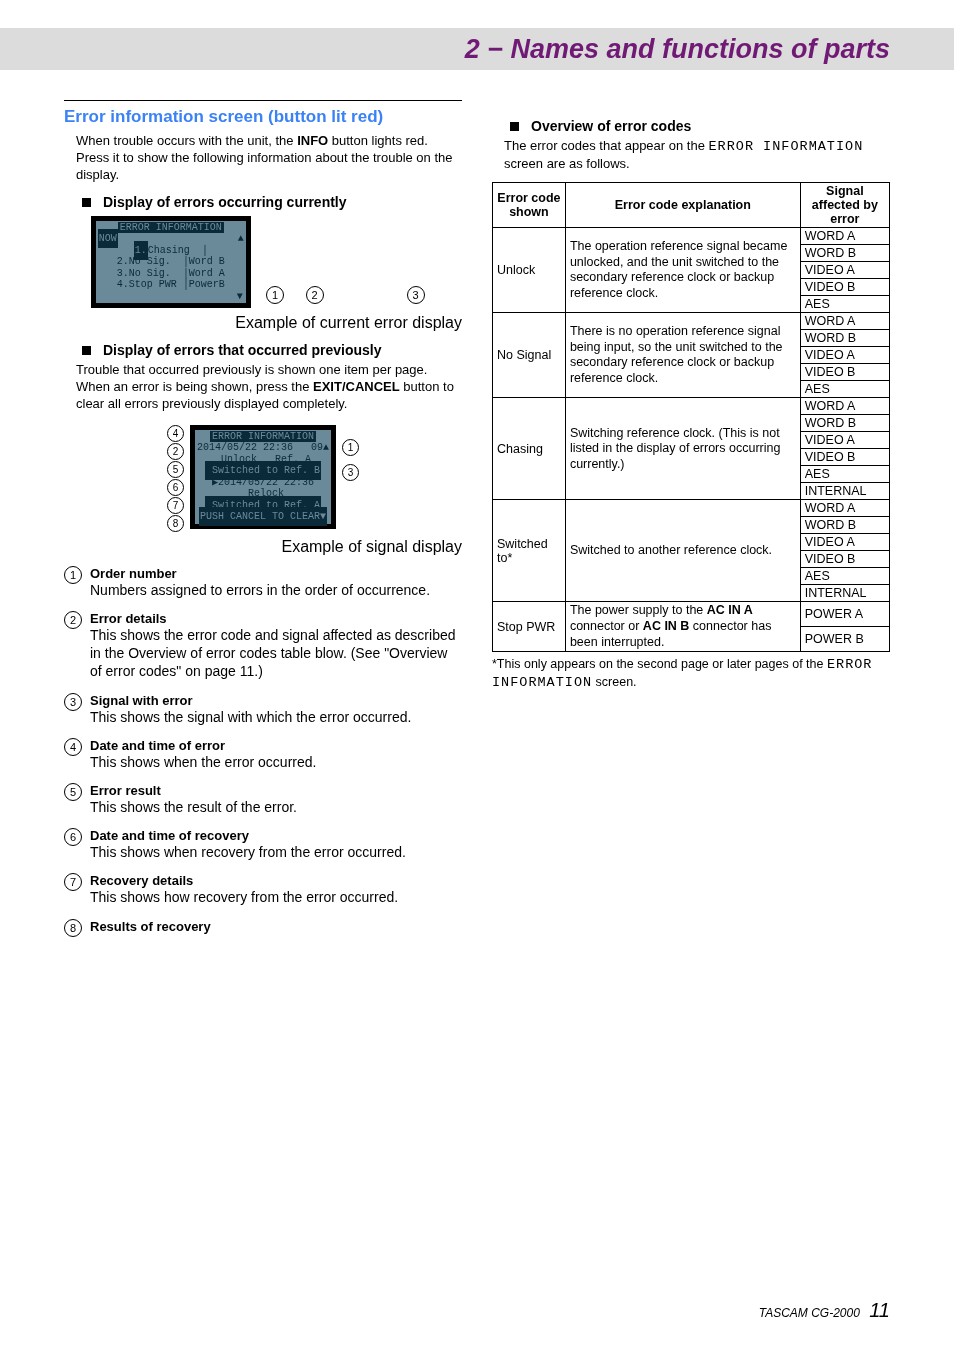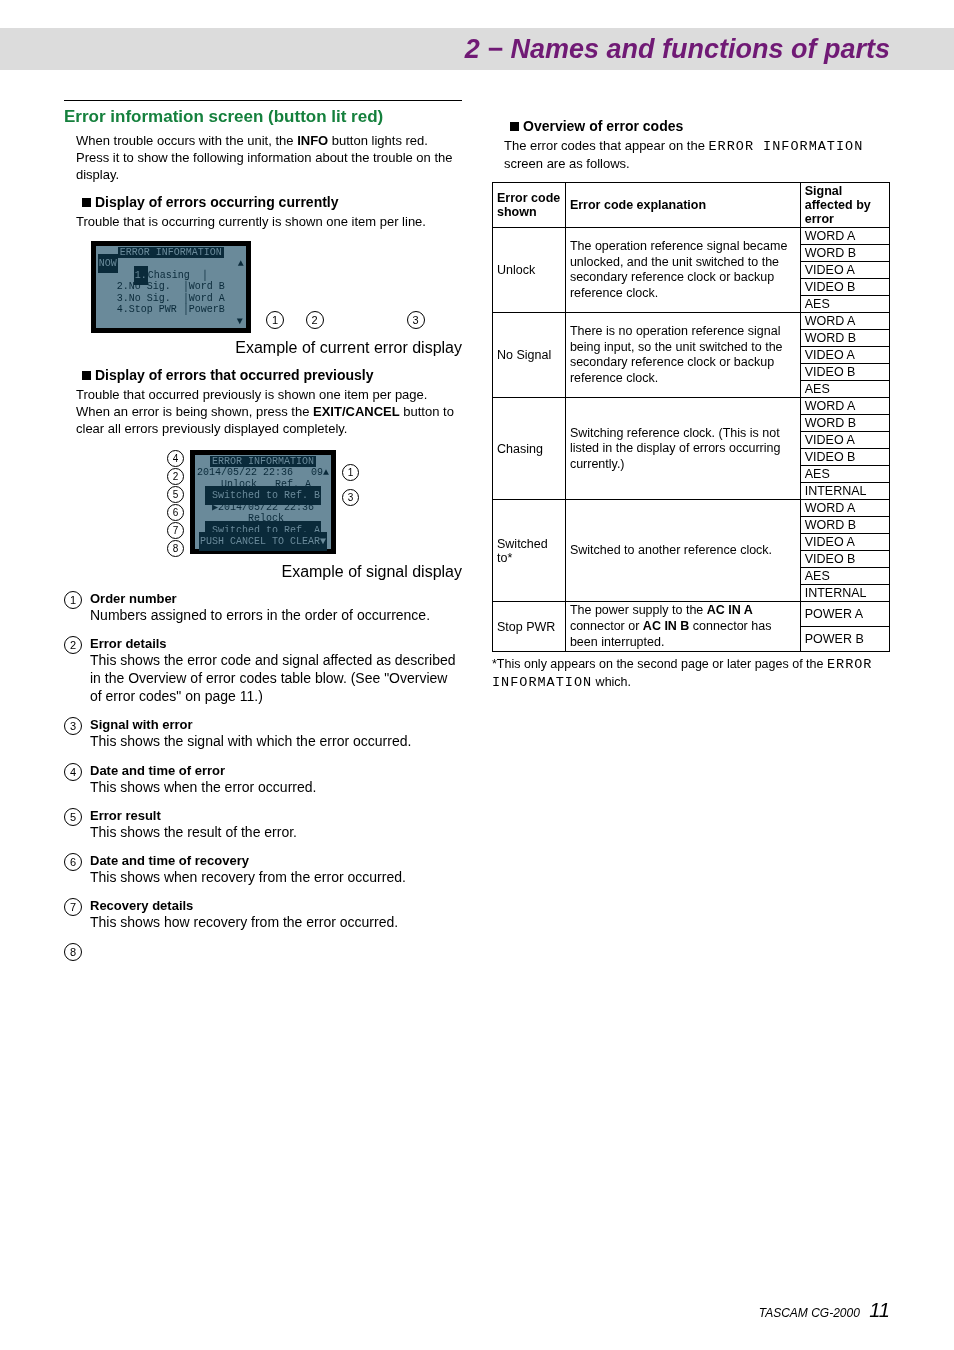--- a/index.html
+++ b/index.html
@@ -45,32 +45,32 @@
     min-width: 0;
   }
   .section-rule {
     border-top: 1px solid #000;
     height: 0;
     margin-bottom: 2px;
   }
   .section-title {
     font-size: 17px;
     font-weight: 700;
-    color: #15803d;
+    color: #3b82f6;
     margin: 6px 0 6px 0;
   }
   p.body {
     font-size: 13px;
     margin: 4px 0 10px 12px;
     line-height: 1.3;
   }
   .sqbullet-row {
     display: flex;
     align-items: baseline;
-    gap: 4px;
+    gap: 12px;
     margin: 10px 0 4px 18px;
   }
   .sqbullet {
     width: 9px;
     height: 9px;
     background: #000;
     display: inline-block;
     flex-shrink: 0;
     margin-top: 3px;
   }
@@ -123,21 +123,21 @@
     width: 100%;
     font-size: 12.5px;
   }
   table.errtab th, table.errtab td {
     border: 1px solid #000;
     padding: 1px 4px;
     vertical-align: middle;
   }
   table.errtab th {
     font-weight: 700;
-    text-align: left;
+    text-align: center;
   }
   table.errtab td.code { }
   table.errtab td.expl { font-size: 12.5px; line-height: 1.25; }
   table.errtab td.sig { white-space: nowrap; }
   .footnote {
     font-size: 12.5px;
     margin-top: 4px;
     line-height: 1.3;
   }
   .mono {
@@ -224,21 +224,20 @@
     <div class="section-rule"></div>
     <div class="section-title">Error information screen (button lit red)</div>
     <p class="body">
       <span>When trouble occurs with the unit, the </span><b>INFO</b><span> button lights red. Press it to show the following information about the trouble on the display.</span>
     </p>
 
     <div class="sqbullet-row">
       <span class="sqbullet"></span>
       <span class="sqbullet-text">Display of errors occurring currently</span>
     </div>
-    <p class="body">Trouble that is occurring currently is shown one item per line.</p>
 
     <div class="figwrap">
       <div class="lcd">
         <div class="lcd-inner"><span class="hdr">ERROR INFORMATION</span>
 <span class="inv">NOW</span>                    ▲
 <span class="inv">1.</span><span>Chasing</span>  │
 <span>2.</span><span>No Sig.</span>  │<span>Word B</span>
 <span>3.</span><span>No Sig.</span>  │<span>Word A</span>
 <span>4.</span><span>Stop PWR</span> │<span>PowerB</span>
                        ▼</div>
@@ -335,20 +334,21 @@
         <div class="numitem">
           <div class="circlenum">7</div>
           <div class="ncontent">
             <div class="ntitle">Recovery details</div>
             <div class="ndesc">This shows how recovery from the error occurred.</div>
           </div>
         </div>
         <div class="numitem">
           <div class="circlenum">8</div>
           <div class="ncontent">
+            <div class="ntitle">Results of recovery</div>
           </div>
         </div>
       </div>
   </div>
 
   <div class="col">
     <div class="sqbullet-row" style="margin-left:18px; margin-top:18px;">
       <span class="sqbullet"></span>
       <span class="sqbullet-text">Overview of error codes</span>
     </div>
@@ -444,21 +444,21 @@
             <td class="expl" rowspan="2">The power supply to the <b>AC IN A</b> connector or <b>AC IN B</b> connector has been interrupted.</td>
             <td class="sig">POWER A</td>
           </tr>
           <tr>
             <td class="sig">POWER B</td>
           </tr>
         </tbody>
     </table>
 
     <p class="footnote">
-      <span>*This only appears on the second page or later pages of the </span><span class="mono">ERROR INFORMATION</span><span> which.</span>
+      <span>*This only appears on the second page or later pages of the </span><span class="mono">ERROR INFORMATION</span><span> screen.</span>
     </p>
   </div>
 </div>
 
 <div class="footer">
   <span>TASCAM CG-2000</span>
   <span class="pg">11</span>
 </div>
 
 </body></html>

